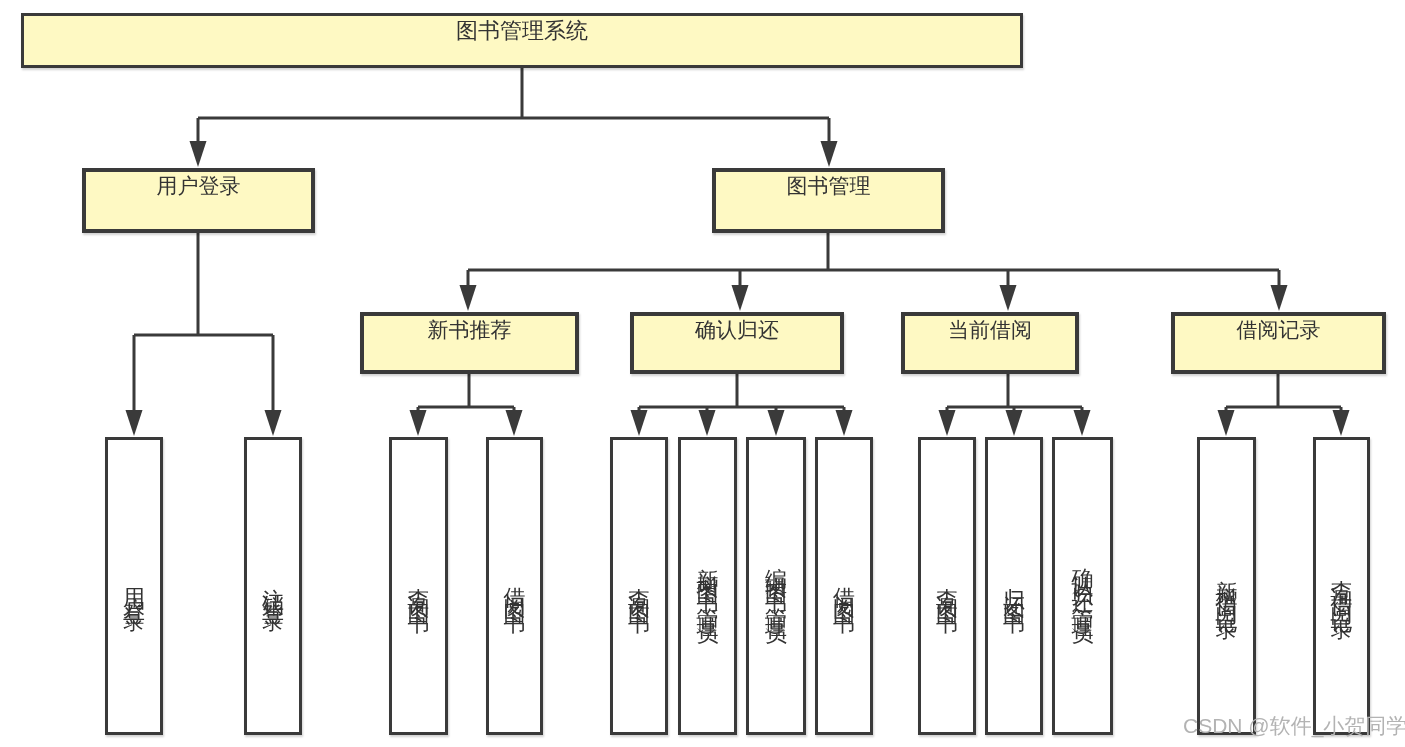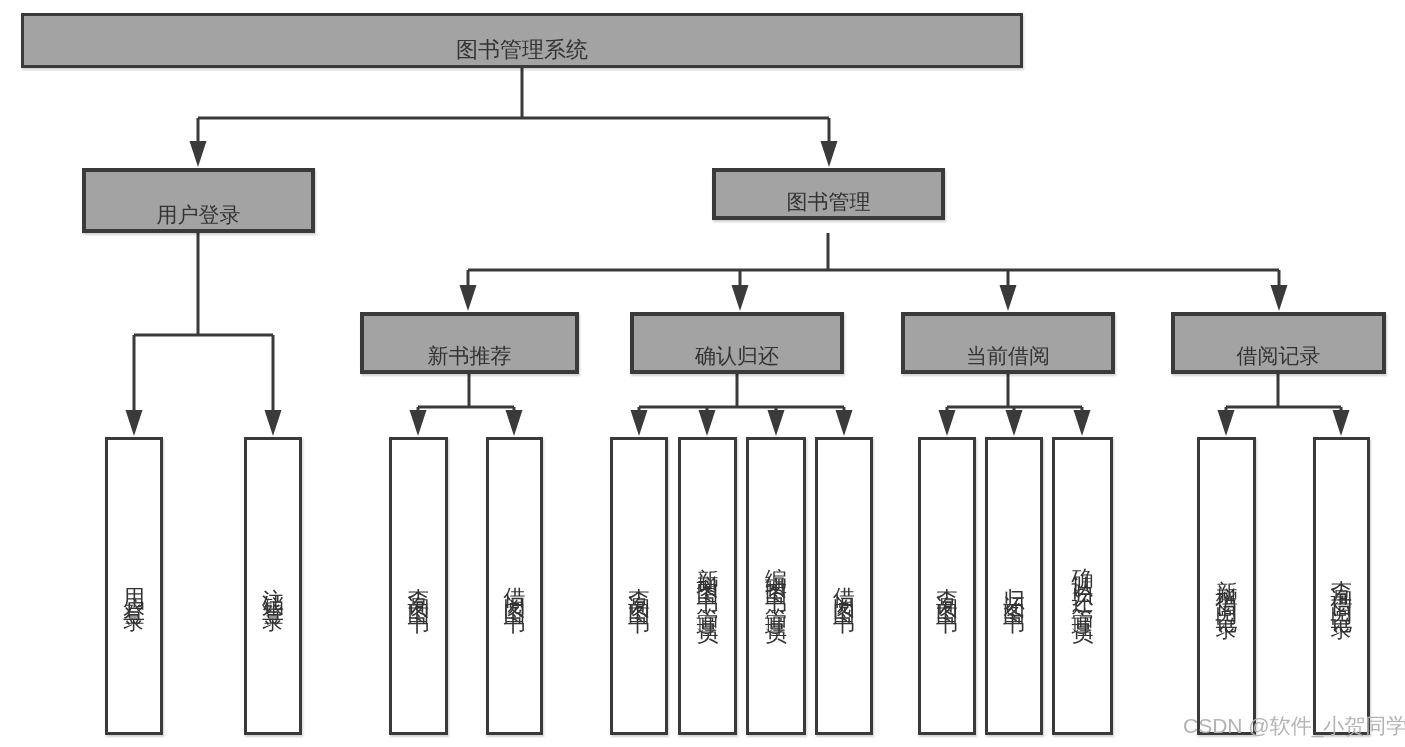--- a/index.html
+++ b/index.html
@@ -1,21 +1,21 @@
 <!DOCTYPE html>
 <html><head>
 <meta charset="utf-8">
 <style>
   html,body{margin:0;padding:0;background:#ffffff;}
   body{font-family:"Liberation Sans",sans-serif;}
   #canvas{position:relative;width:1405px;height:747px;background:#ffffff;overflow:hidden;}
   #connectors{position:absolute;left:0;top:0;width:1405px;height:747px;}
   .node{
-    position:absolute;box-sizing:border-box;background:#a3a3a3;
-    border:4px solid #3a3a3a;display:flex;align-items:flex-end;justify-content:center;
+    position:absolute;box-sizing:border-box;background:#fef9c3;
+    border:4px solid #3a3a3a;display:flex;align-items:flex-start;justify-content:center;
     font-size:21px;color:#333333;box-shadow:1px 2px 2px rgba(0,0,0,0.18);
   }
   .node.root{border-width:3px;font-size:22px;}
   .vnode{
     position:absolute;box-sizing:border-box;background:#ffffff;
     border:3px solid #3a3a3a;display:flex;align-items:center;justify-content:center;
     top:437px;height:298px;box-shadow:1px 2px 2px rgba(0,0,0,0.18);
   }
   .vtext{
     writing-mode:vertical-rl;text-orientation:mixed;
@@ -68,31 +68,31 @@
     <polygon class="ahead" points="1332.5,410 1349.5,410 1341,436"></polygon>
   </svg>
 
   <div class="node root" style="left:21px;top:13px;width:1002px;height:55px;">
     <span>图书管理系统</span>
   </div>
 
   <div class="node" style="left:82px;top:168px;width:233px;height:65px;">
     <span>用户登录</span>
   </div>
-  <div class="node" style="left:712px;top:168px;width:233px;height:52px;">
+  <div class="node" style="left:712px;top:168px;width:233px;height:65px;">
     <span>图书管理</span>
   </div>
 
   <div class="node" style="left:360px;top:312px;width:219px;height:62px;">
     <span>新书推荐</span>
   </div>
   <div class="node" style="left:630px;top:312px;width:214px;height:62px;">
     <span>确认归还</span>
   </div>
-  <div class="node" style="left:901px;top:312px;width:214px;height:62px;">
+  <div class="node" style="left:901px;top:312px;width:178px;height:62px;">
     <span>当前借阅</span>
   </div>
   <div class="node" style="left:1171px;top:312px;width:215px;height:62px;">
     <span>借阅记录</span>
   </div>
 
   <div class="vnode" style="left:105px;width:58px;">
     <span class="vtext">用户登录</span>
   </div>
   <div class="vnode" style="left:244px;width:58px;">

